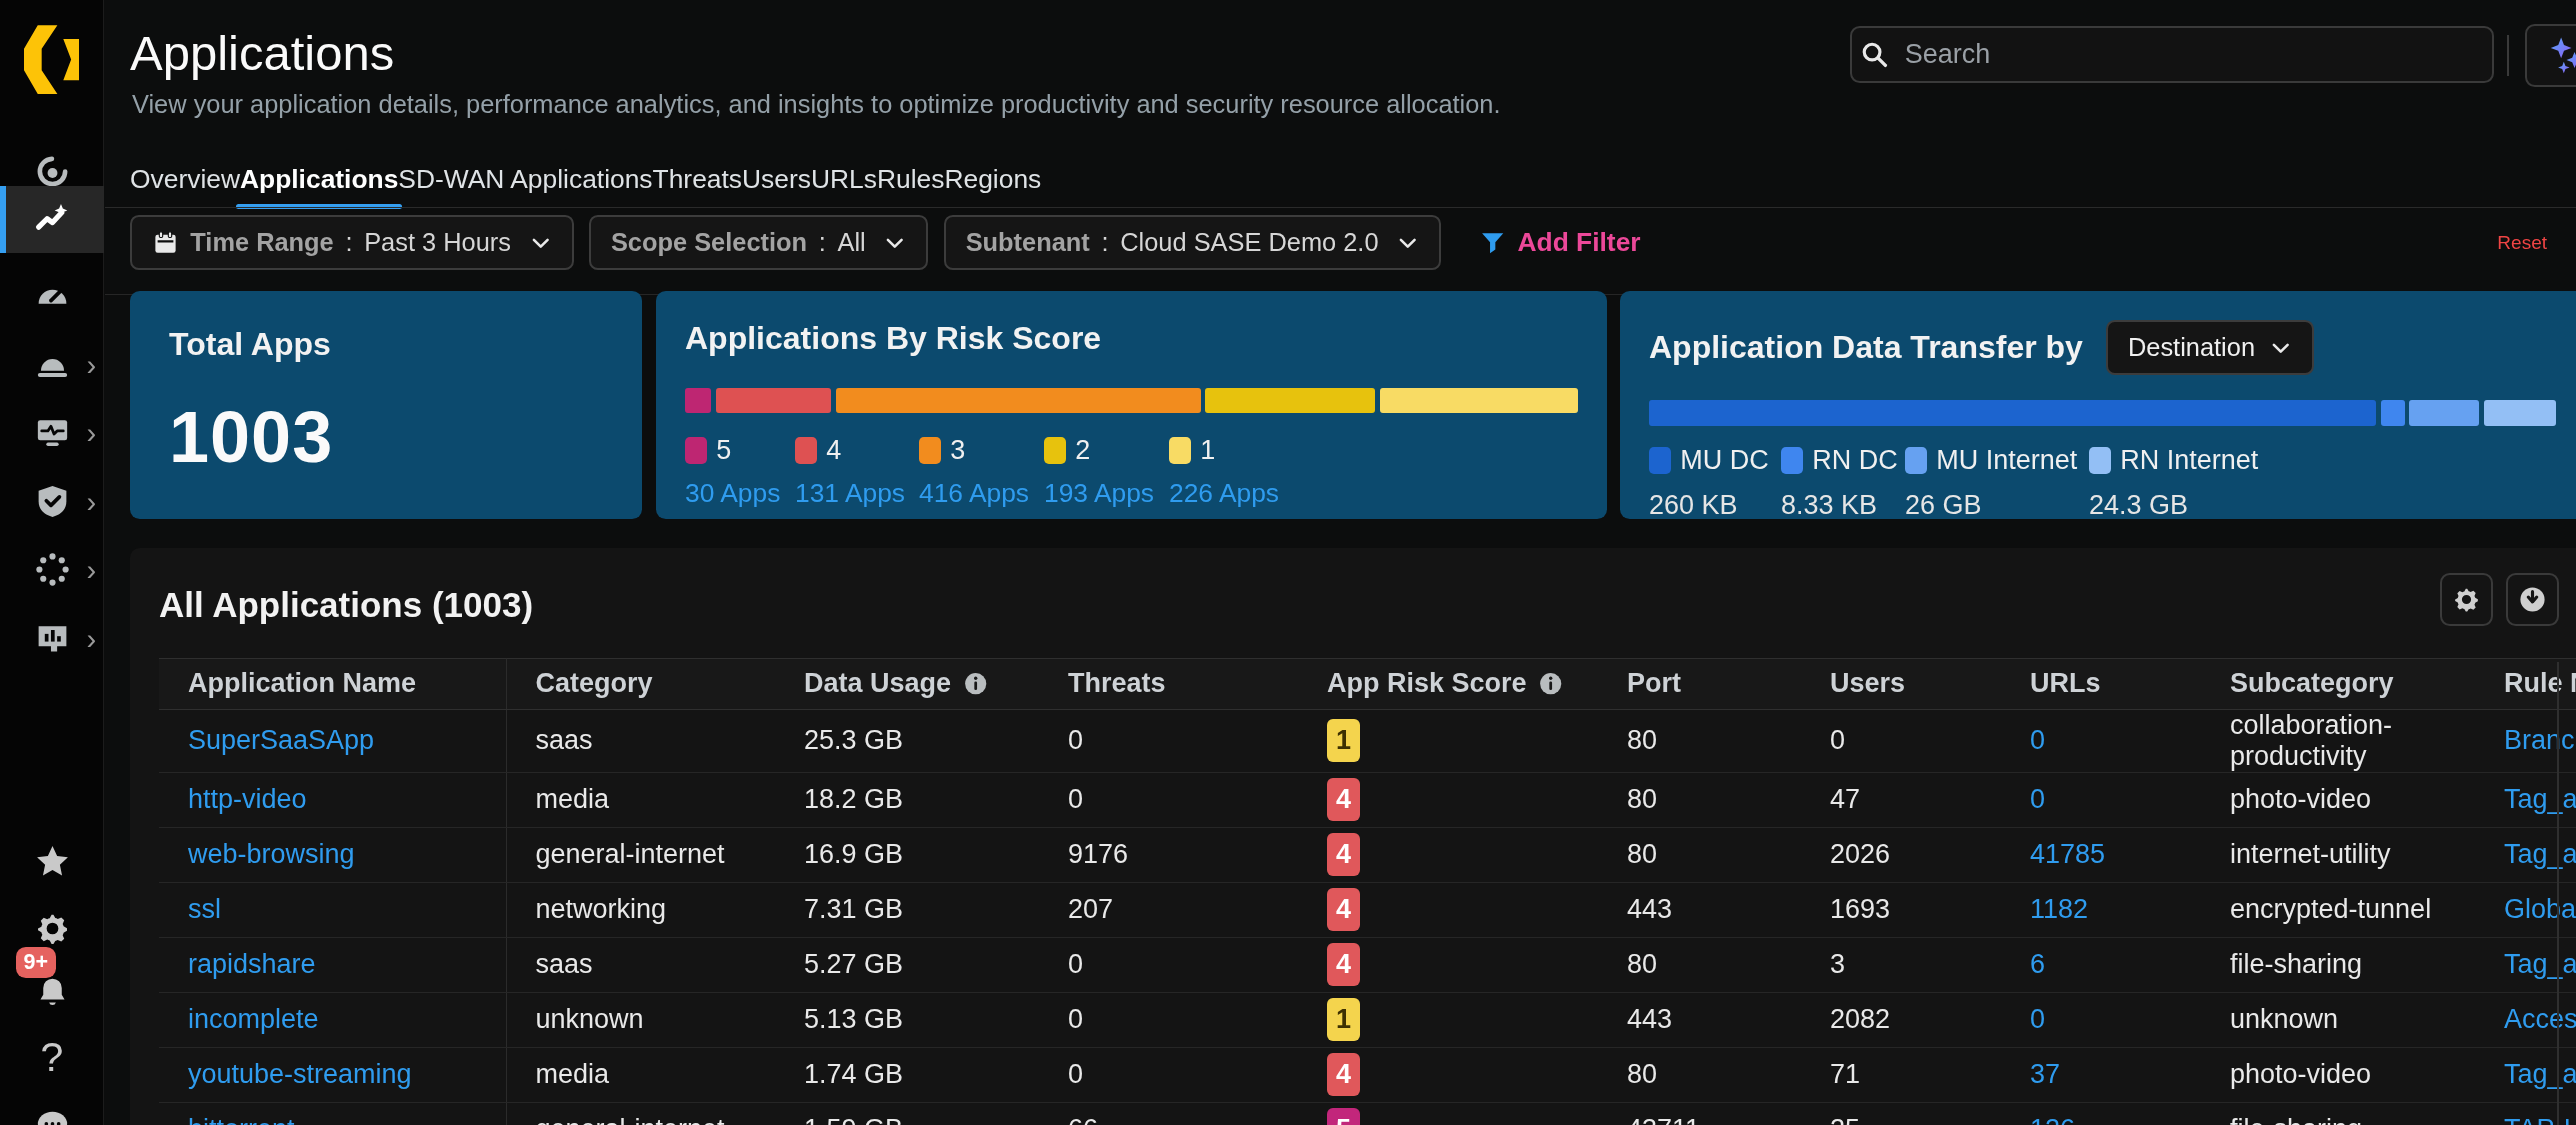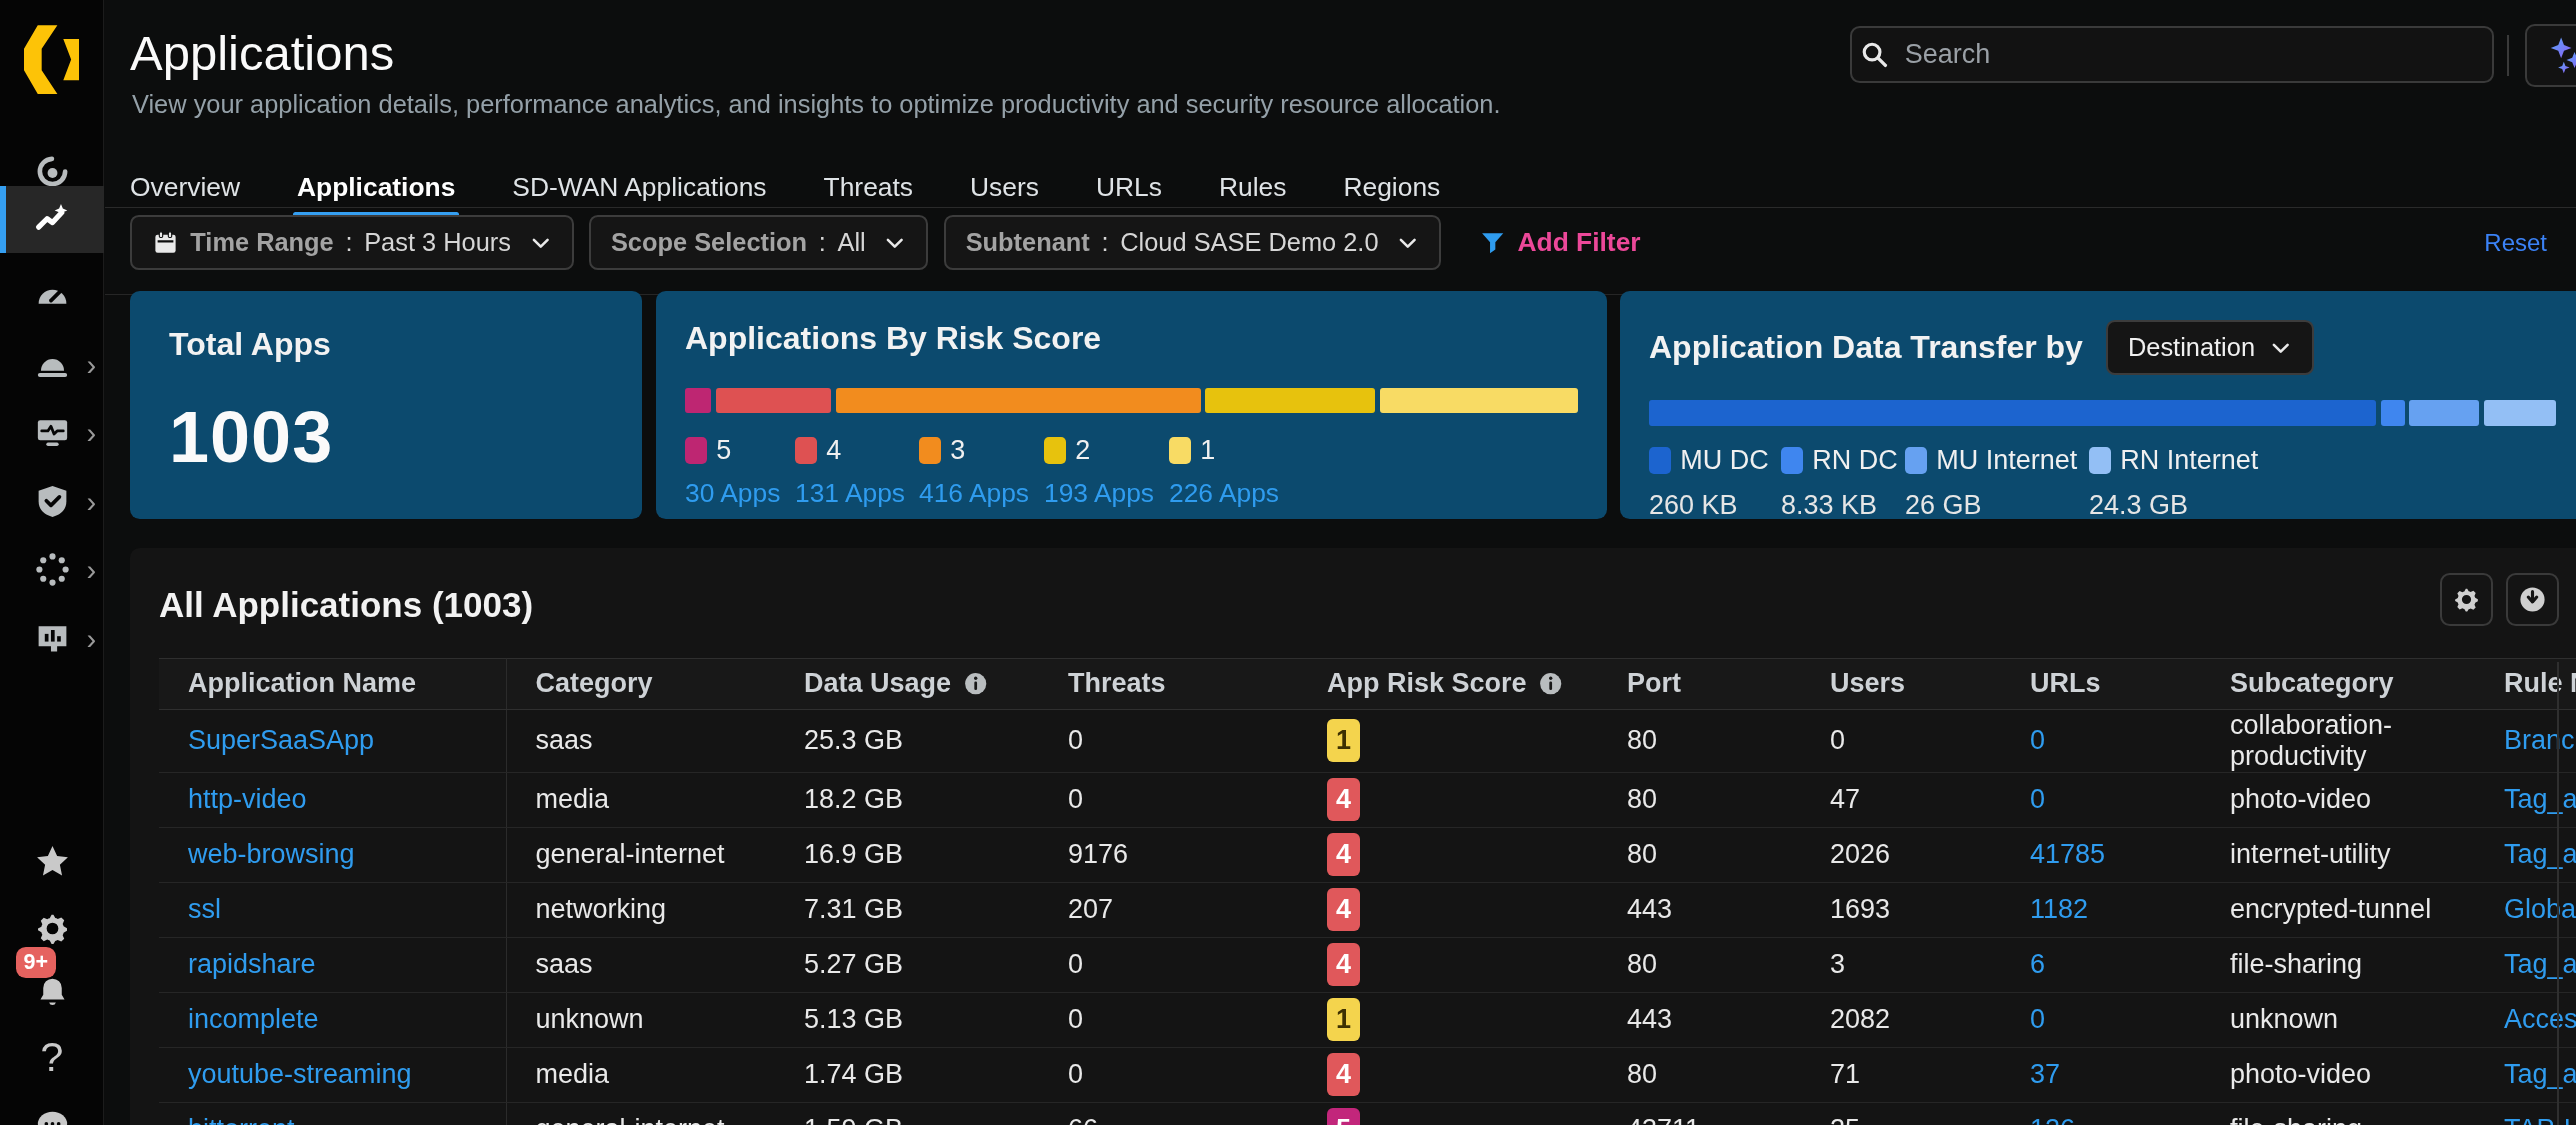--- a/index.html
+++ b/index.html
@@ -30,41 +30,41 @@
   #search-input { background:transparent; border:none; outline:none; color:#e9e9e9;
     font-size:27px; width:100%; font-family:"Liberation Sans",sans-serif; }
   #search-input::placeholder { color:#9aa0a6; }
   #hdr-divider { position:absolute; left:2507px; top:35px; width:2px; height:41px; background:#3a3a3a; }
   #ai-button { position:absolute; left:2525px; top:23.5px; width:108px; height:63px;
     border:2px solid #3a3a3a; border-radius:9.8px; background:#121212;
     display:flex; align-items:center; padding-left:17.6px; }
   #ai-button svg { width:43px; height:43px; }
 
   
-  #tabbar { position:absolute; left:130px; top:172px; right:0; height:45px;
-    display:flex; gap:57px; }
+  #tabbar { position:absolute; left:130px; top:164px; right:0; height:45px;
+    display:flex; }
   #tabbar-border { position:absolute; left:105px; top:207px; width:2471px; height:1px; background:#2a2a2a; }
   .tab { font-size:26.4px; color:#dfe3e6; padding-bottom:13.7px; cursor:pointer; position:relative; white-space:nowrap; }
   .tab.active { color:#ffffff; font-weight:700; }
   .tab.active::after { content:""; position:absolute; left:-3.9px; right:-3.9px; bottom:0;
     height:4.9px; background:#359ff1; border-radius:2.9px; }
 
   
   #filter-row { position:absolute; left:130px; top:215px; right:29px; height:55px;
     display:flex; align-items:center; gap:15.7px; }
   .filter-btn { height:55px; background:#151515; border:2px solid #3c3c3c; border-radius:8.8px;
     display:flex; align-items:center; padding:0 19.6px; gap:11.7px; font-size:25.4px; cursor:pointer; }
   .filter-btn .flabel { font-weight:700; color:#a3a3a3; white-space:nowrap; }
   .filter-btn .fval { color:#d6d6d6; white-space:nowrap; }
   .filter-btn svg.chev { width:23.5px; height:23.5px; margin-left:5.9px; }
   .filter-btn svg.cal { width:27px; height:27px; }
   #add-filter { display:flex; align-items:center; gap:11.7px; margin-left:23.5px;
     color:#ec4899; font-size:26.4px; font-weight:600; cursor:pointer; }
   #add-filter svg { width:25.4px; height:25.4px; }
-  #reset-btn { margin-left:auto; color:#3b82f6; font-size:24px; cursor:pointer; }
+  #reset-btn { margin-left:auto; color:#ef4444; font-size:19px; cursor:pointer; }
   #filter-border { position:absolute; left:105px; top:294px; width:2471px; height:1px; background:#262626; }
 
   
   .card { position:absolute; top:291px; height:228px; background:#0c4a6e; border-radius:9.8px; }
   #card-total { left:130px; width:512px; padding:35px 39px; }
   #card-risk  { left:656px; width:951px; padding:29px 29px; }
   #card-transfer { left:1620px; width:969px; padding:29px 29px; }
   .card-title { font-size:32px; font-weight:600; color:#f2f2f2; }
   #total-value { font-size:72px; font-weight:600; color:#fafafa; margin-top:33px; letter-spacing:1px; }
 

